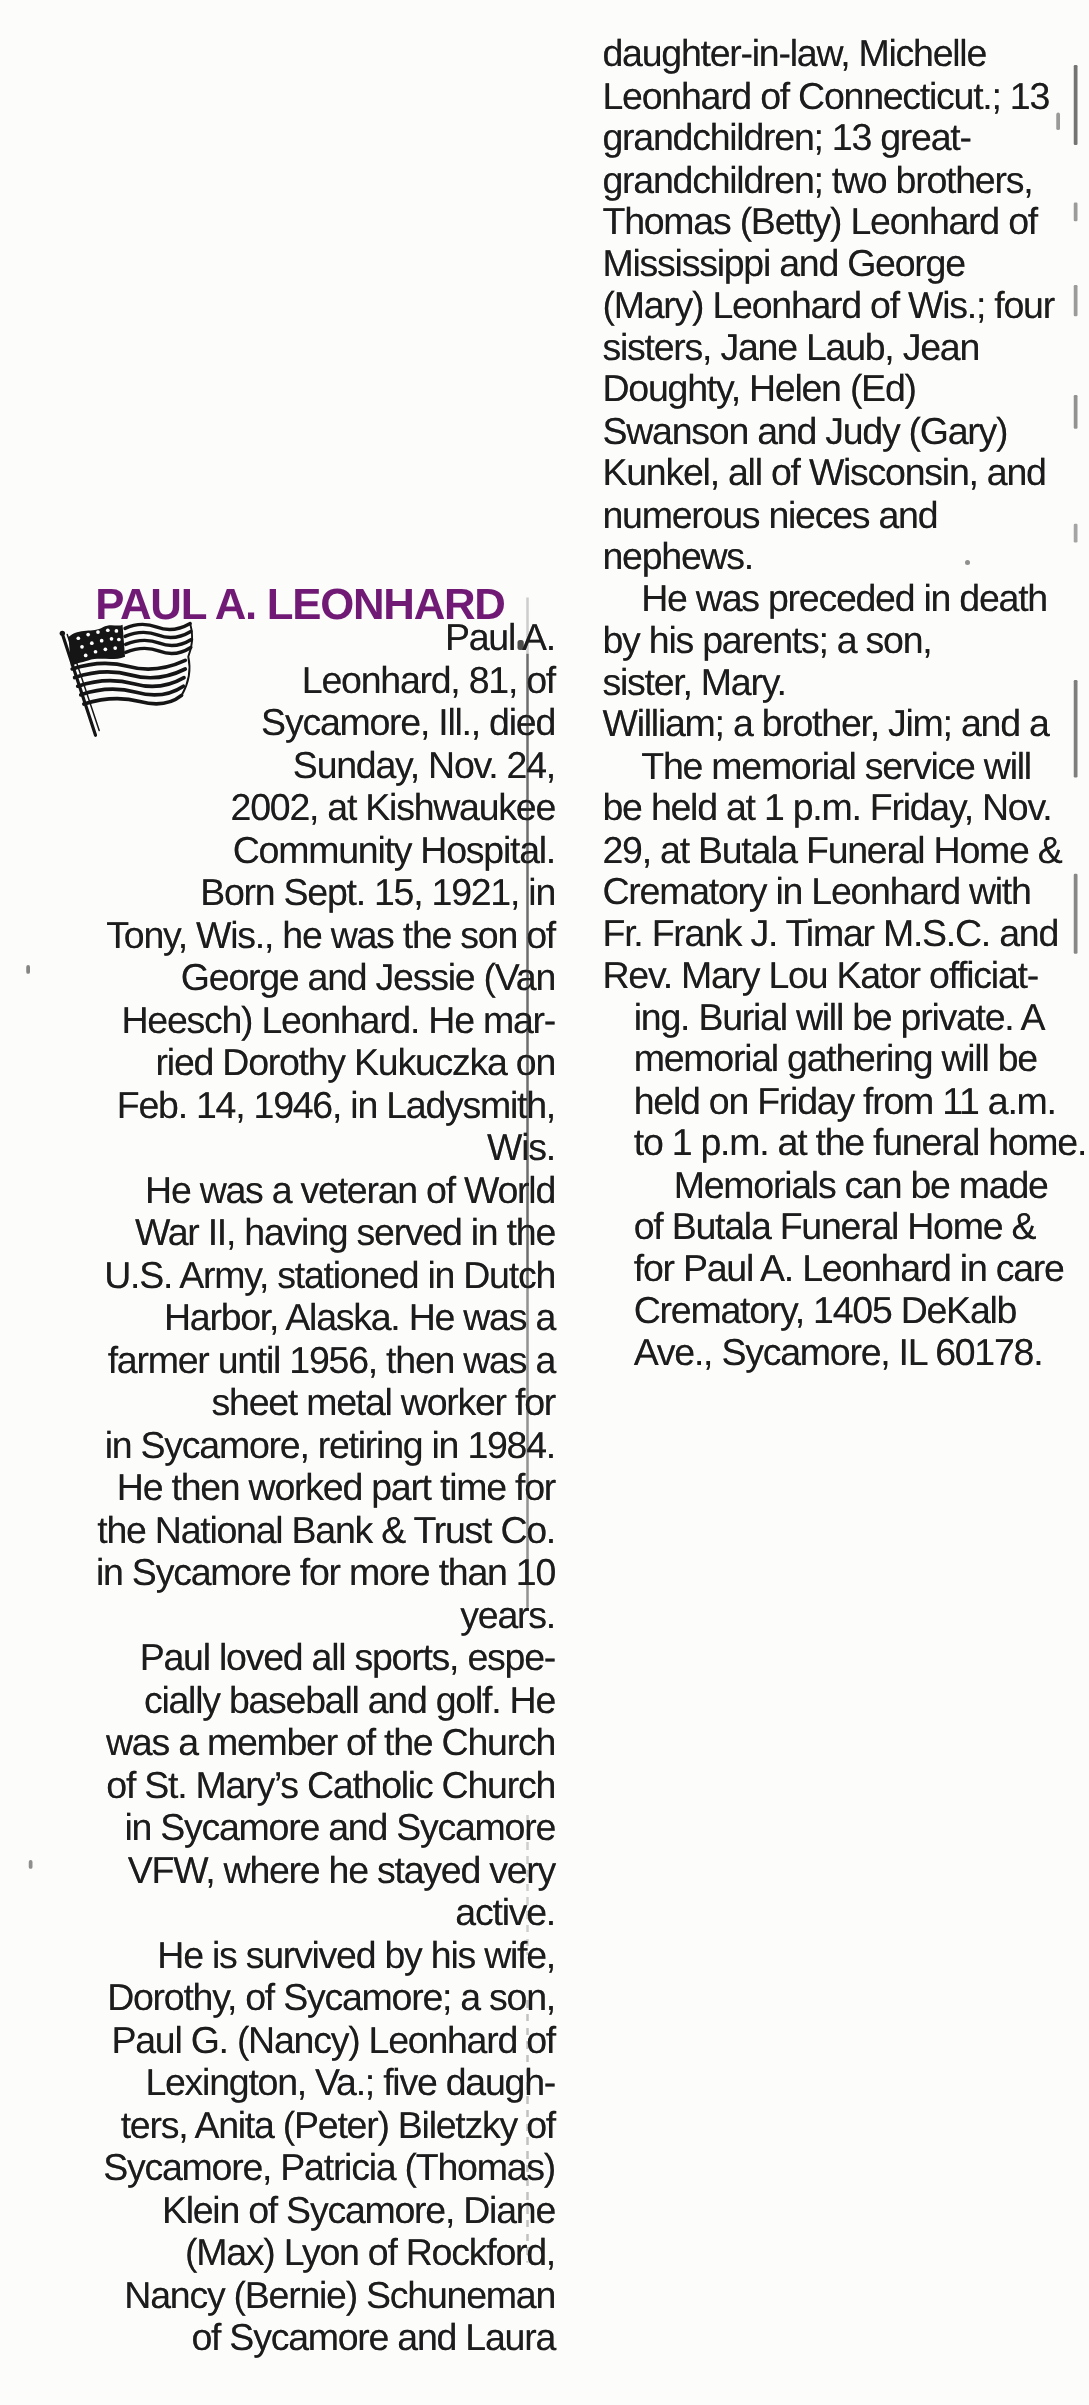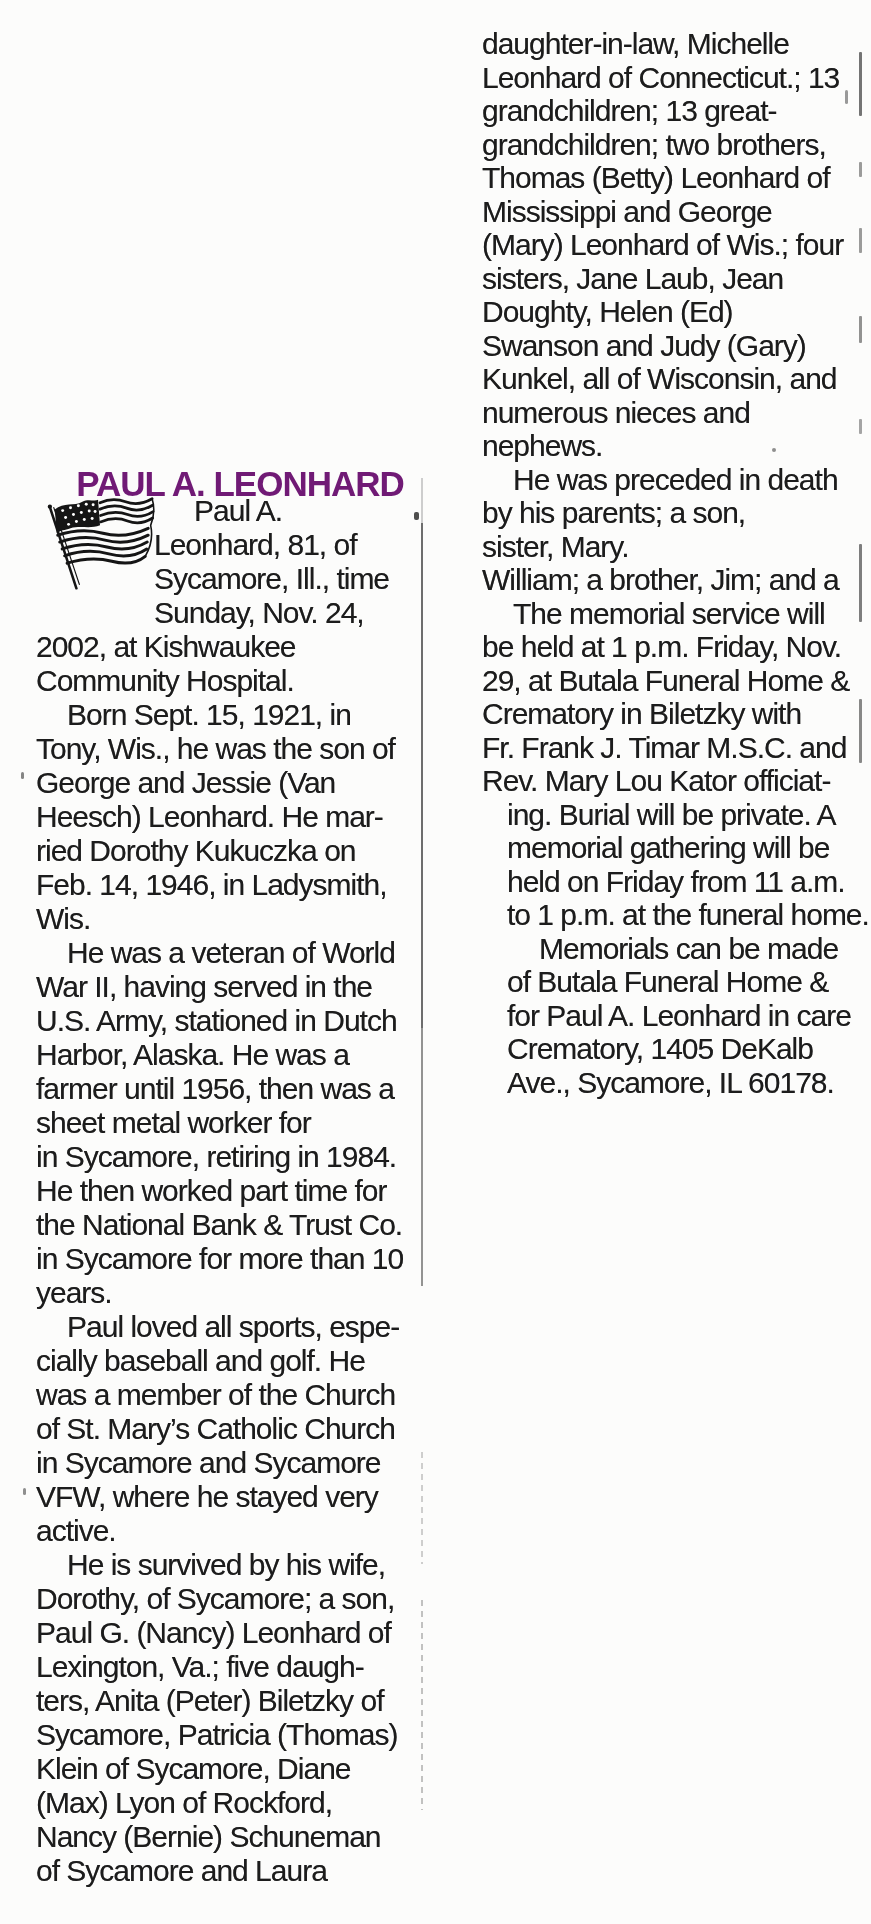--- a/index.html
+++ b/index.html
@@ -13,21 +13,21 @@
   .headline{
     position:absolute;left:44px;top:443px;width:392px;
     text-align:center;font-weight:700;font-size:35px;line-height:36px;
     letter-spacing:-1px;color:#701a75;white-space:nowrap;
   }
   .lines{position:absolute;}
   .line{
     white-space:nowrap;font-size:30px;letter-spacing:-1px;color:#1c1c1c;
     text-shadow:0 0 0.5px rgba(20,20,20,.55);
   }
-  #left-lines{left:36px;top:494px;width:392px;}
+  #left-lines{left:52px;top:494px;width:392px;text-align:right;}
   #left-lines .line{height:34px;line-height:34px;}
   #right-lines{left:482px;top:27px;width:384px;}
   #right-lines .line{height:33.5px;line-height:33.5px;}
   .para{padding-left:31px;}
   .wrap{padding-left:118px;}
   .wrap-first{padding-left:158px;}
   .shift{padding-left:25px;}
   .shift-para{padding-left:57px;}
   .flag{position:absolute;left:42px;top:495px;width:118px;height:102px;}
   
@@ -79,21 +79,21 @@
       <path d="M23,61 Q46,53 68,59 T106.5,54" stroke-width="3"></path>
       <path d="M25.5,68.5 Q50,61 71,66.5 T105,61.5" stroke-width="3"></path>
 
       <path d="M112,3 Q116,16 110.5,30 Q114,46 105,61.5" stroke-width="1.6"></path>
     </g>
   </svg>
 
   <div id="left-lines" class="lines">
       <div class="line wrap-first">Paul A.</div>
       <div class="line wrap">Leonhard, 81, of</div>
-      <div class="line wrap">Sycamore, Ill., time</div>
+      <div class="line wrap">Sycamore, Ill., died</div>
       <div class="line wrap">Sunday, Nov. 24,</div>
       <div class="line">2002, at Kishwaukee</div>
       <div class="line">Community Hospital.</div>
       <div class="line para">Born Sept. 15, 1921, in</div>
       <div class="line">Tony, Wis., he was the son of</div>
       <div class="line">George and Jessie (Van</div>
       <div class="line">Heesch) Leonhard. He mar-</div>
       <div class="line">ried Dorothy Kukuczka on</div>
       <div class="line">Feb. 14, 1946, in Ladysmith,</div>
       <div class="line">Wis.</div>
@@ -140,21 +140,21 @@
       <div class="line">Kunkel, all of Wisconsin, and</div>
       <div class="line">numerous nieces and</div>
       <div class="line">nephews.</div>
       <div class="line para">He was preceded in death</div>
       <div class="line">by his parents; a son,</div>
       <div class="line">sister, Mary.</div>
       <div class="line">William; a brother, Jim; and a</div>
       <div class="line para">The memorial service will</div>
       <div class="line">be held at 1 p.m. Friday, Nov.</div>
       <div class="line">29, at Butala Funeral Home &amp;</div>
-      <div class="line">Crematory in Biletzky with</div>
+      <div class="line">Crematory in Leonhard with</div>
       <div class="line">Fr. Frank J. Timar M.S.C. and</div>
       <div class="line">Rev. Mary Lou Kator officiat-</div>
       <div class="line shift">ing. Burial will be private. A</div>
       <div class="line shift">memorial gathering will be</div>
       <div class="line shift">held on Friday from 11 a.m.</div>
       <div class="line shift">to 1 p.m. at the funeral home.</div>
       <div class="line shift-para">Memorials can be made</div>
       <div class="line shift">of Butala Funeral Home &amp;</div>
       <div class="line shift">for Paul A. Leonhard in care</div>
       <div class="line shift">Crematory, 1405 DeKalb</div>

